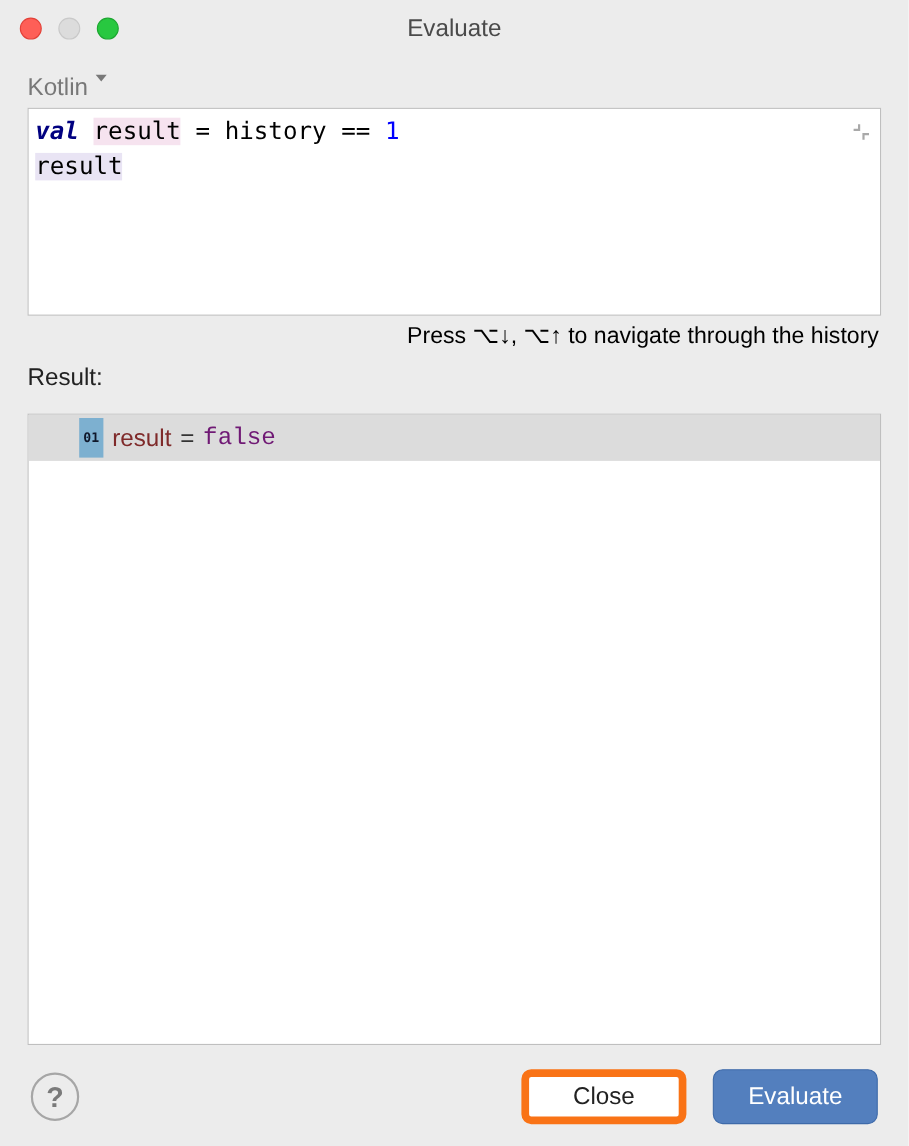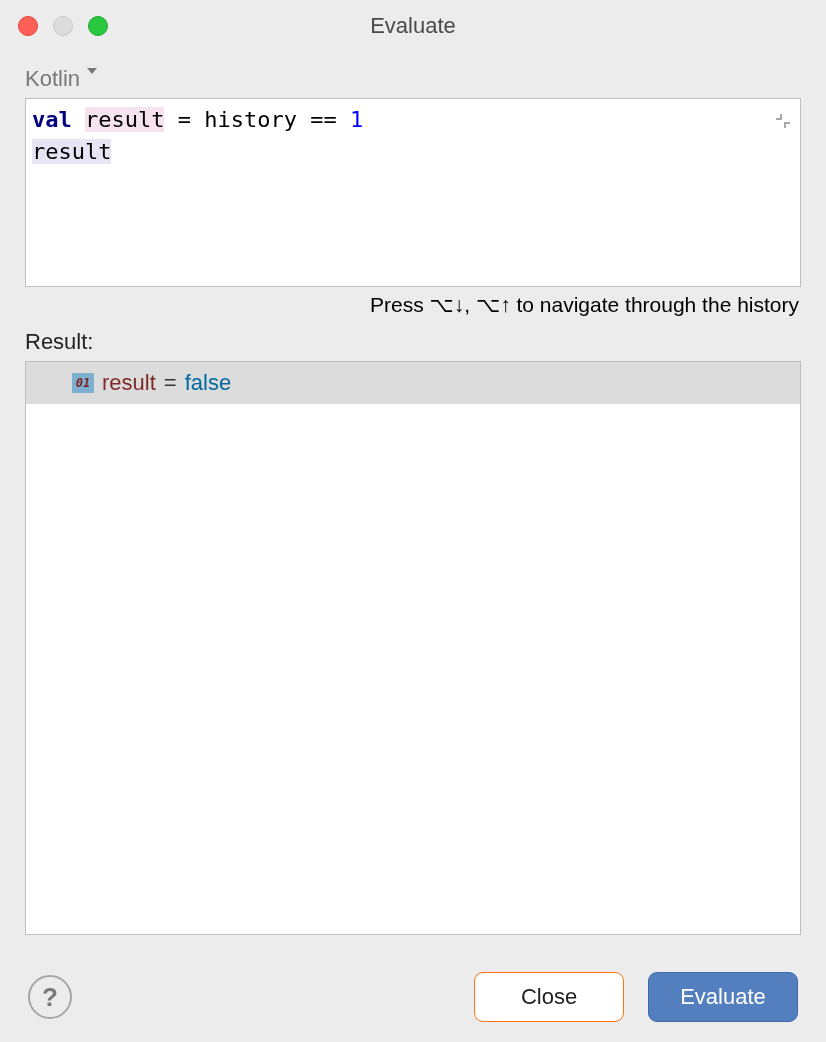--- a/index.html
+++ b/index.html
@@ -44,21 +44,21 @@
     background: #ffffff;
     border: 1px solid #bfbfbf;
     height: 189px;
     padding: 5px 6px;
     position: relative;
     font-family: "Menlo", "Consolas", monospace;
     font-size: 22px;
     line-height: 1.45;
   }
   .editor .code { white-space: pre; }
-  .kw { color: #000080; font-weight: bold; }
+  .kw { color: #000080; font-weight: bold; font-style: italic; }
   .num { color: #0000ff; }
   .hl1 { background: #f6e3ef; }
   .hl2 { background: #e9e4f4; }
   .collapse-icon {
     position: absolute; top: 8px; right: 8px; color: #a9a9a9;
   }
 
   .hint {
     text-align: right; font-size: 21px; color: #000000;
     padding: 6px 2px 12px 0;
@@ -70,29 +70,28 @@
     height: 574px;
     overflow: hidden;
   }
   .result-row {
     height: 42px; background: #dcdcdc;
     display: flex; align-items: center; gap: 8px;
     padding-left: 46px;
     font-size: 22px;
   }
   .badge {
-    width: 22px; height: 20px; background: #7db0d0;
-    color: #7f1d1d; font-size: 12px; font-weight: bold;
+    width: 22px; height: 36px; background: #7db0d0;
+    color: #0f172a; font-size: 12px; font-weight: bold;
     display: flex; align-items: center; justify-content: center;
     font-family: "Menlo", monospace;
-    font-style: italic;
   }
   .result-name { color: #7f2a2a; }
   .result-eq   { color: #333; }
-  .result-val  { color: #0369a1; }
+  .result-val  { color: #701a75; font-family: Liberation Mono, monospace; }
 
   .footer {
     position: absolute;
     left: 0; right: 0; bottom: 0;
     height: 90px;
     display: flex; align-items: center; justify-content: flex-end;
     gap: 24px; padding: 0 28px;
   }
   .help-circle {
     position: absolute; left: 28px;
@@ -100,21 +99,21 @@
     border: 2px solid #a6a6a6; color: #7a7a7a;
     display: flex; align-items: center; justify-content: center;
     font-size: 26px; font-weight: bold;
   }
   button.btn {
     height: 50px; min-width: 150px;
     font-size: 22px; border-radius: 9px;
     cursor: pointer;
   }
   .btn-secondary {
-    background: #ffffff; border: 1px solid #f97316; color: #222;
+    background: #ffffff; border: 7px solid #f97316; color: #222;
   }
   .btn-primary {
     background: #537fbe; border: 1px solid #3e6aa9; color: #ffffff;
   }
 </style>
 </head>
 <body>
 
 <div class="titlebar">
   <div class="traffic-lights">
@@ -142,21 +141,21 @@
     <div class="collapse-icon">
       <svg width="18" height="18" viewBox="0 0 18 18">
         <path d="M2 7 L7 7 L7 2" stroke="#a9a9a9" stroke-width="2" fill="none"></path>
         <path d="M16 11 L11 11 L11 16" stroke="#a9a9a9" stroke-width="2" fill="none"></path>
       </svg>
     </div>
   </div>
 
   <div class="hint">Press ⌥↓, ⌥↑ to navigate through the history</div>
 
-  <div class="section-label" style="margin-bottom:6px;">Result:</div>
+  <div class="section-label" style="margin-bottom:20px;">Result:</div>
   <div class="result-panel">
     <div class="result-row">
       <div class="badge">01</div>
       <span class="result-name">result</span>
       <span class="result-eq"> = </span>
       <span class="result-val">false</span>
     </div>
   </div>
 
 </div>

